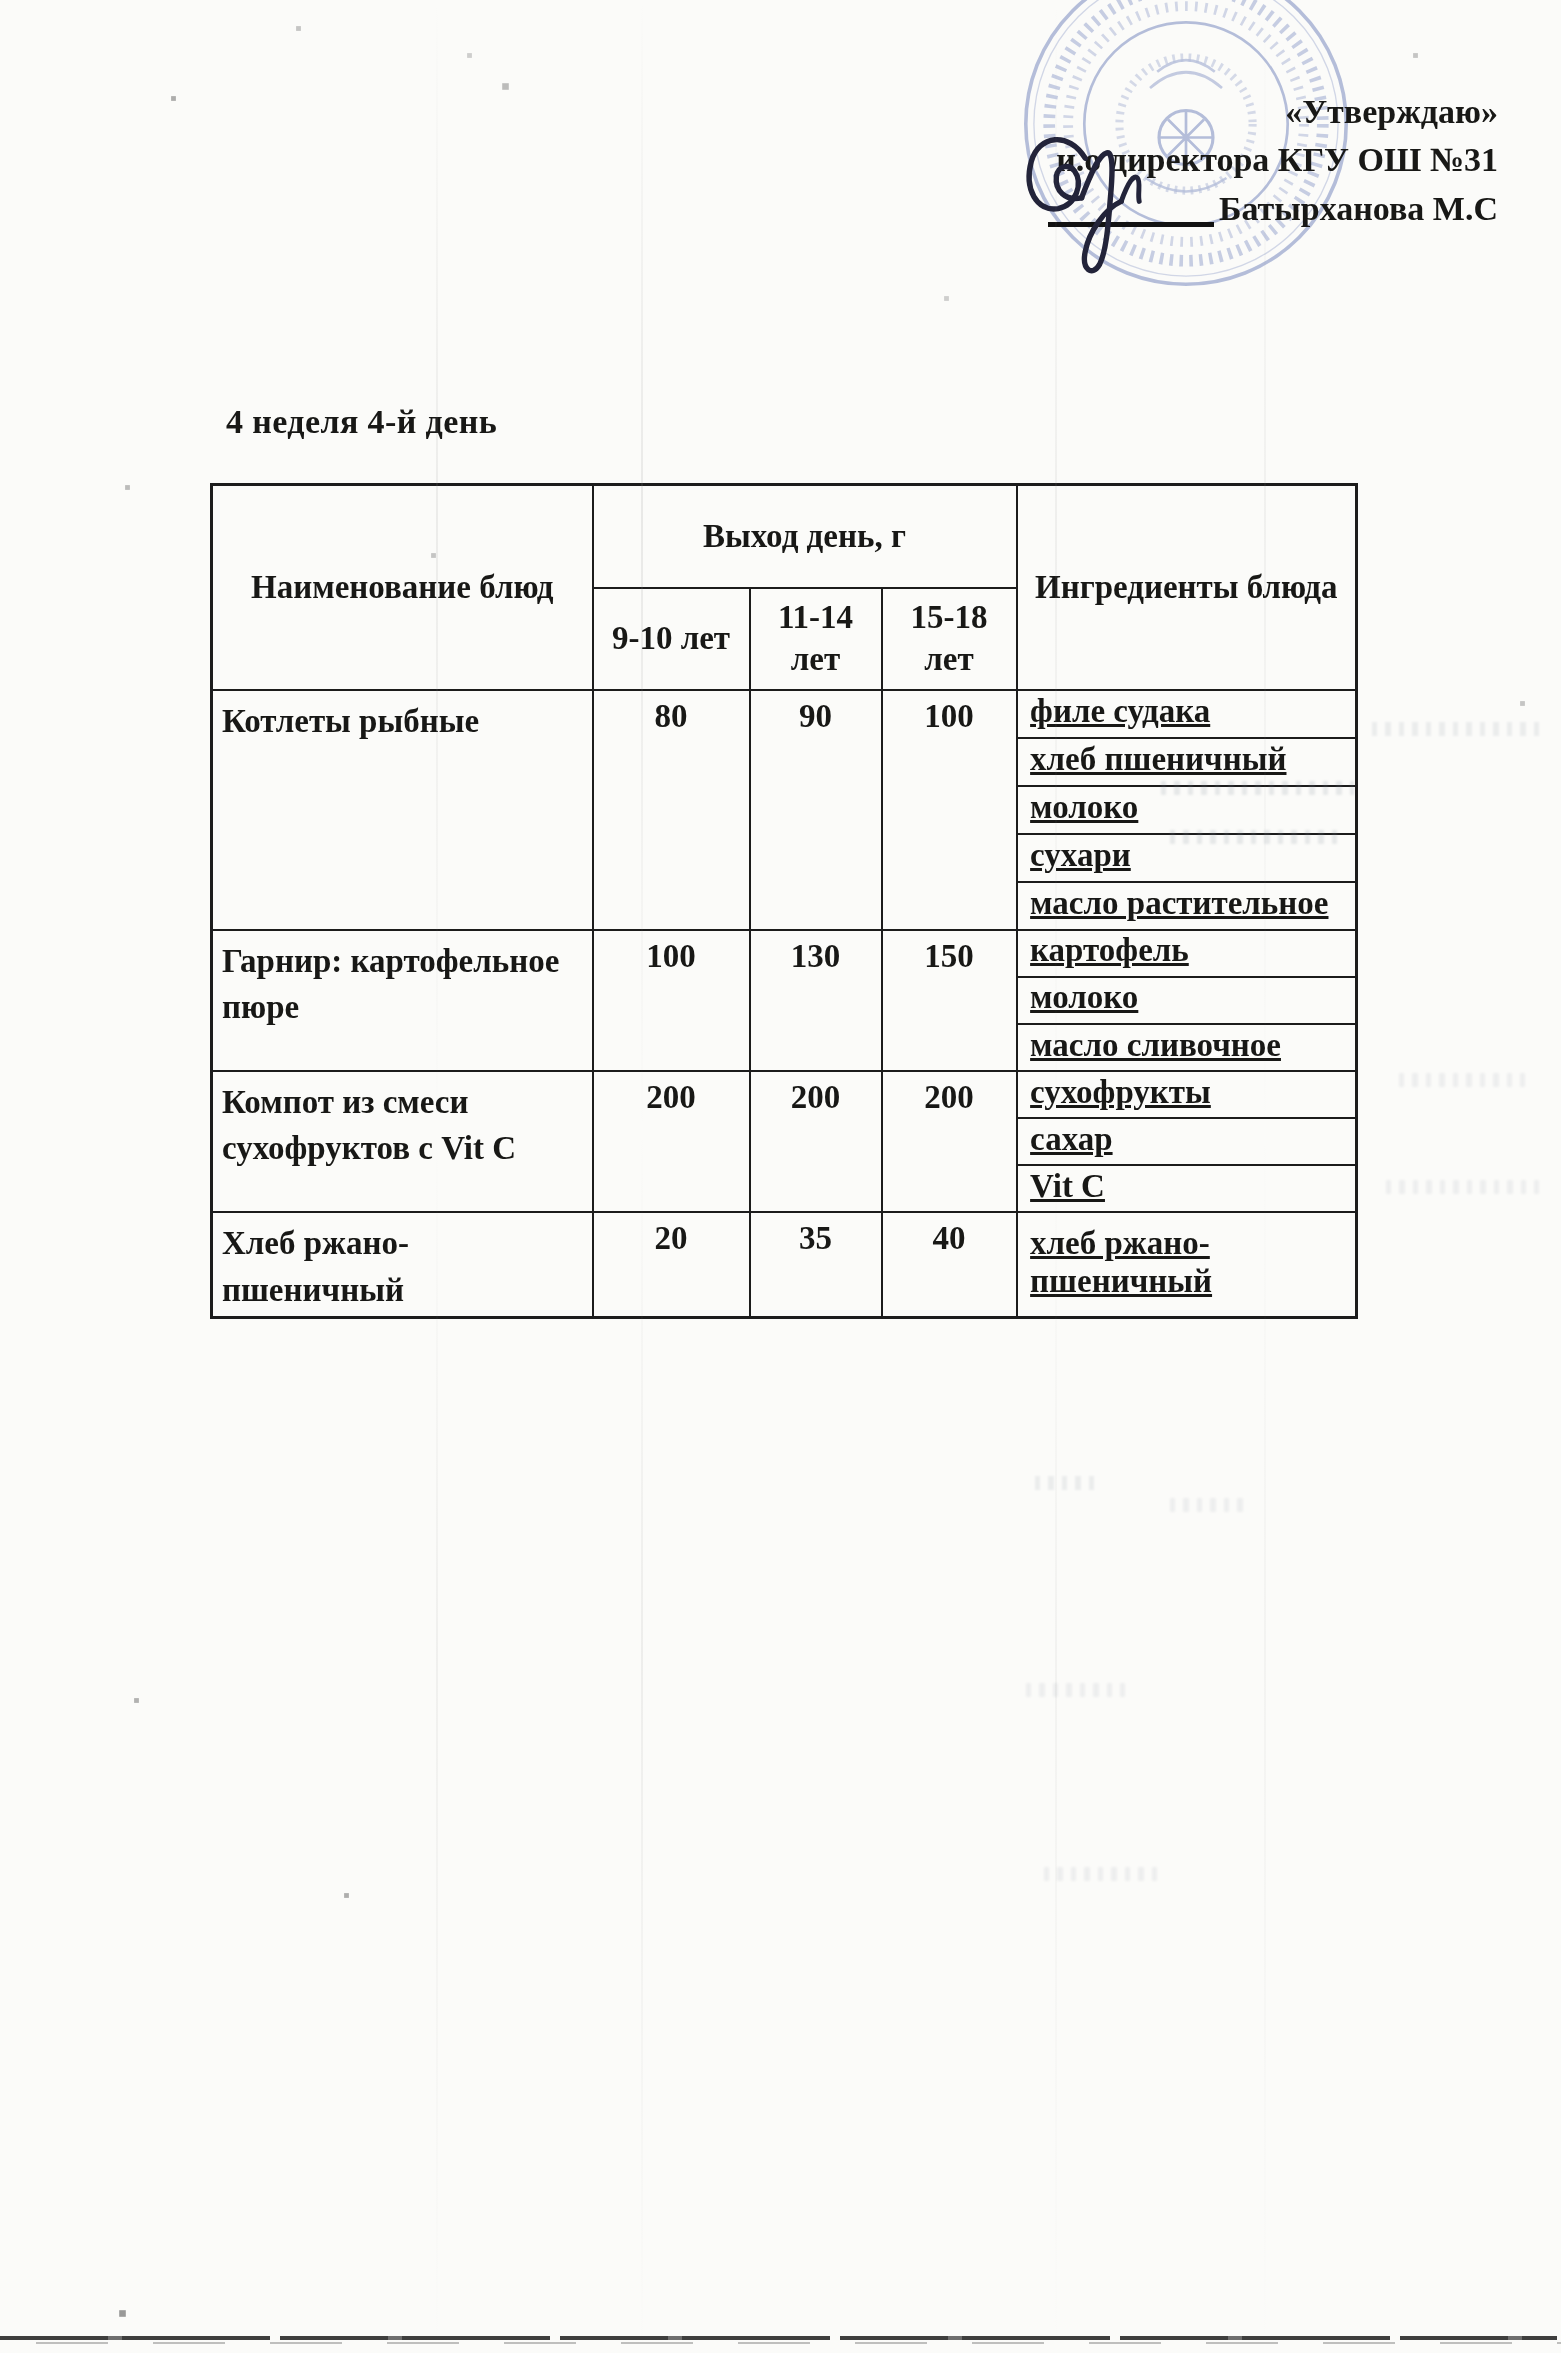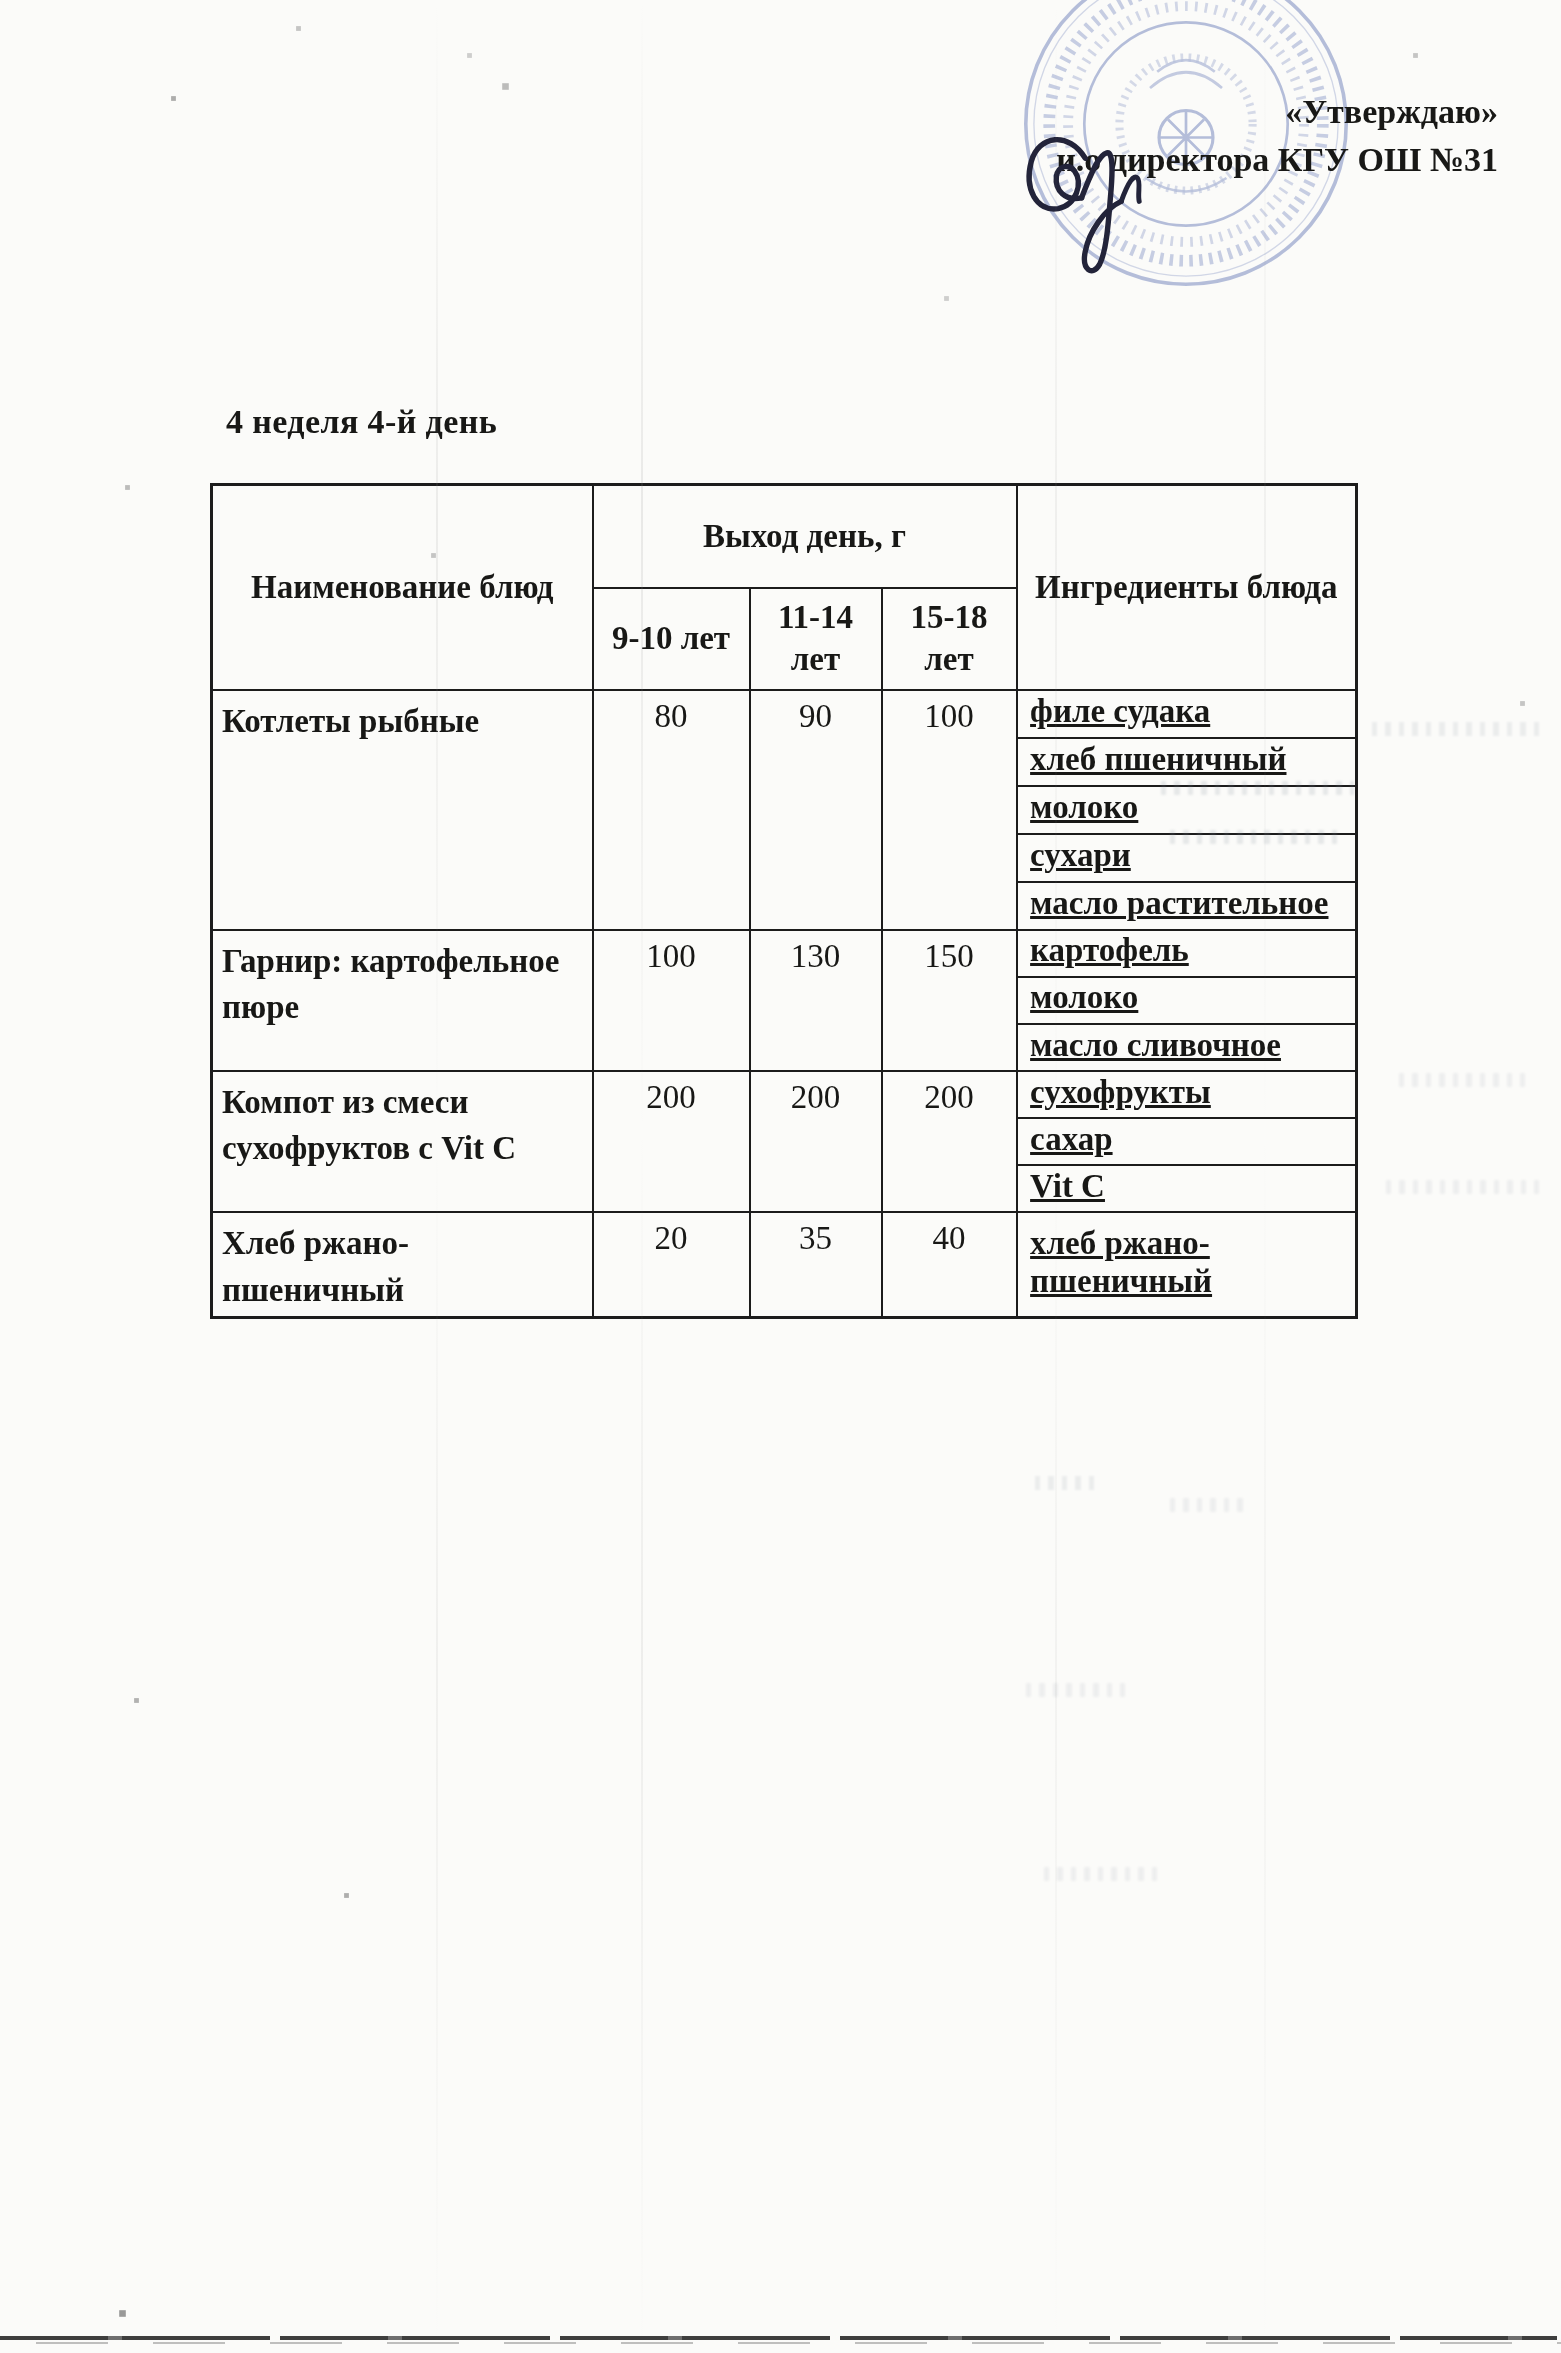--- a/index.html
+++ b/index.html
@@ -58,21 +58,21 @@
   .menu-table th{
     font-weight:700;text-align:center;vertical-align:middle;
     line-height:1.25;padding:3.6px 5.4px;
   }
   .menu-table td.dish{
     vertical-align:top;text-align:left;
     padding:7.2px 7.2px 3.6px 9px;line-height:1.4;font-weight:600;
   }
   .menu-table td.wt{
     vertical-align:top;text-align:center;
-    padding-top:7.2px;font-weight:400;
+    padding-top:7.2px;font-weight:700;
   }
   .menu-table td.ing{
     vertical-align:middle;text-align:left;
     padding:1.8px 7.2px 5.4px 12.6px;font-weight:600;line-height:1.15;text-decoration:underline;
   }
   thead tr.h1{height:103px;}
   thead tr.h2{height:102px;}
   tbody tr.g0{height:48px;}
   tbody tr.g1{height:43px;}
   tbody tr.g2{height:44px;margin-top:32px;}
@@ -110,20 +110,24 @@
       <circle cx="190" cy="205" r="30" stroke-width="3.5"></circle>
       <path d="M190 175 v60 M160 205 h60 M170 185 l40 40 M210 185 l-40 40" stroke-width="3"></path>
       <path d="M150 150 q40 -35 80 0 M158 132 q32 -26 64 0" stroke-width="3" opacity=".8"></path>
       <path d="M145 250 q45 30 90 0" stroke-width="3" opacity=".8"></path>
     </g>
   </svg>
 
   <div class="approval">
     <div>«Утверждаю»</div>
     <div>и.о директора КГУ ОШ №31</div>
+    <div class="sig-row">
+      <span class="sig-line"></span>
+      <span>Батырханова М.С</span>
+    </div>
   </div>
 
   <svg class="signature" viewBox="0 0 250 180" fill="none" xmlns="http://www.w3.org/2000/svg">
     <path d="M88 48 C70 18 36 22 28 52 C20 82 34 108 58 104 C78 100 86 76 76 62
              C70 54 58 56 56 68 C54 84 66 96 84 92" stroke="#23243a" stroke-width="6" stroke-linecap="round"></path>
     <path d="M84 92 C96 60 104 44 112 42 C120 40 118 70 116 92
              C114 116 112 150 104 166 C96 180 84 172 88 152 C92 130 110 104 128 96" stroke="#23243a" stroke-width="6" stroke-linecap="round"></path>
     <path d="M128 96 C136 74 142 66 146 70 C150 74 146 88 148 96" stroke="#23243a" stroke-width="5.5" stroke-linecap="round"></path>
   </svg>
 

